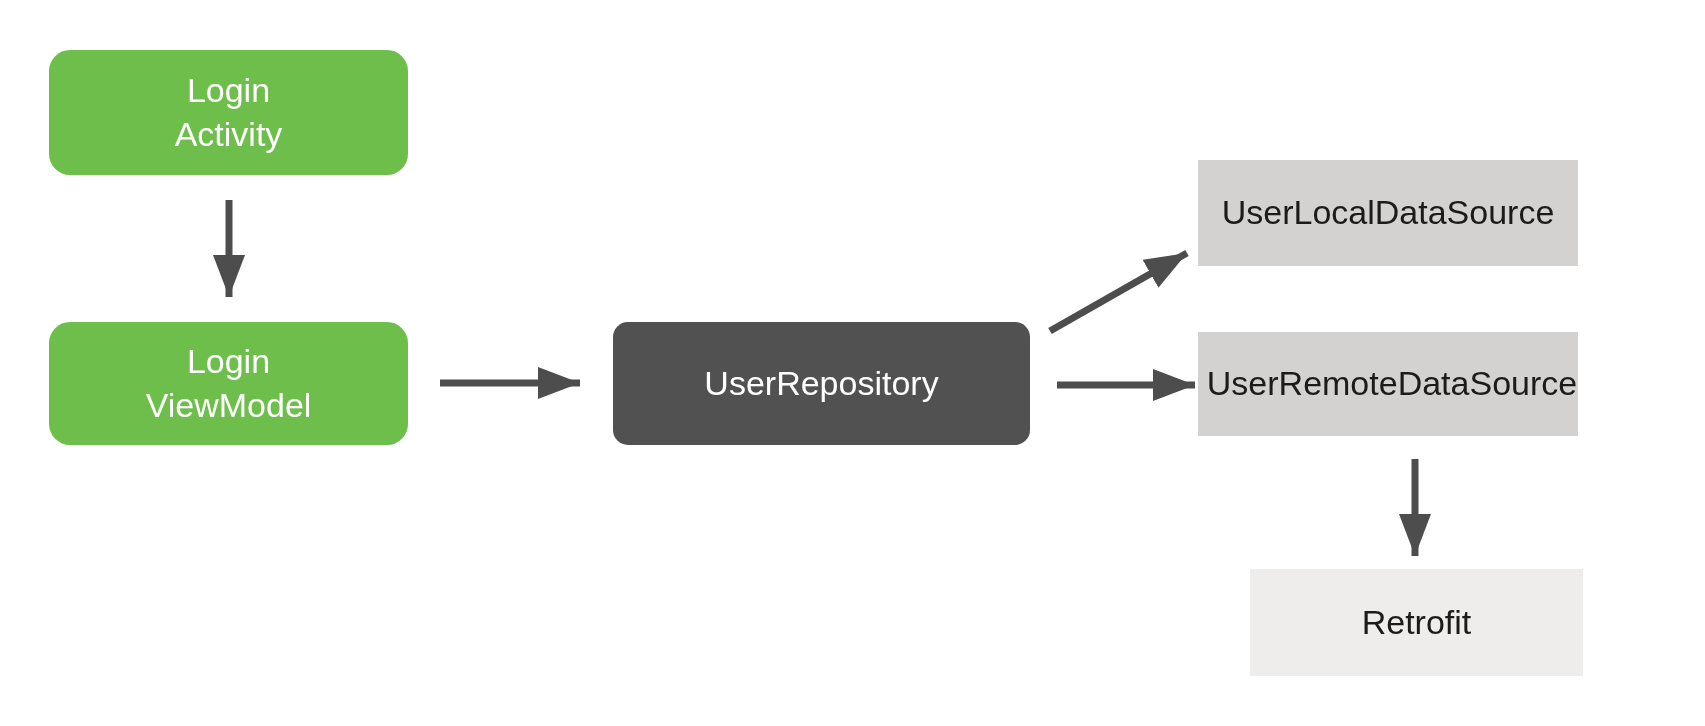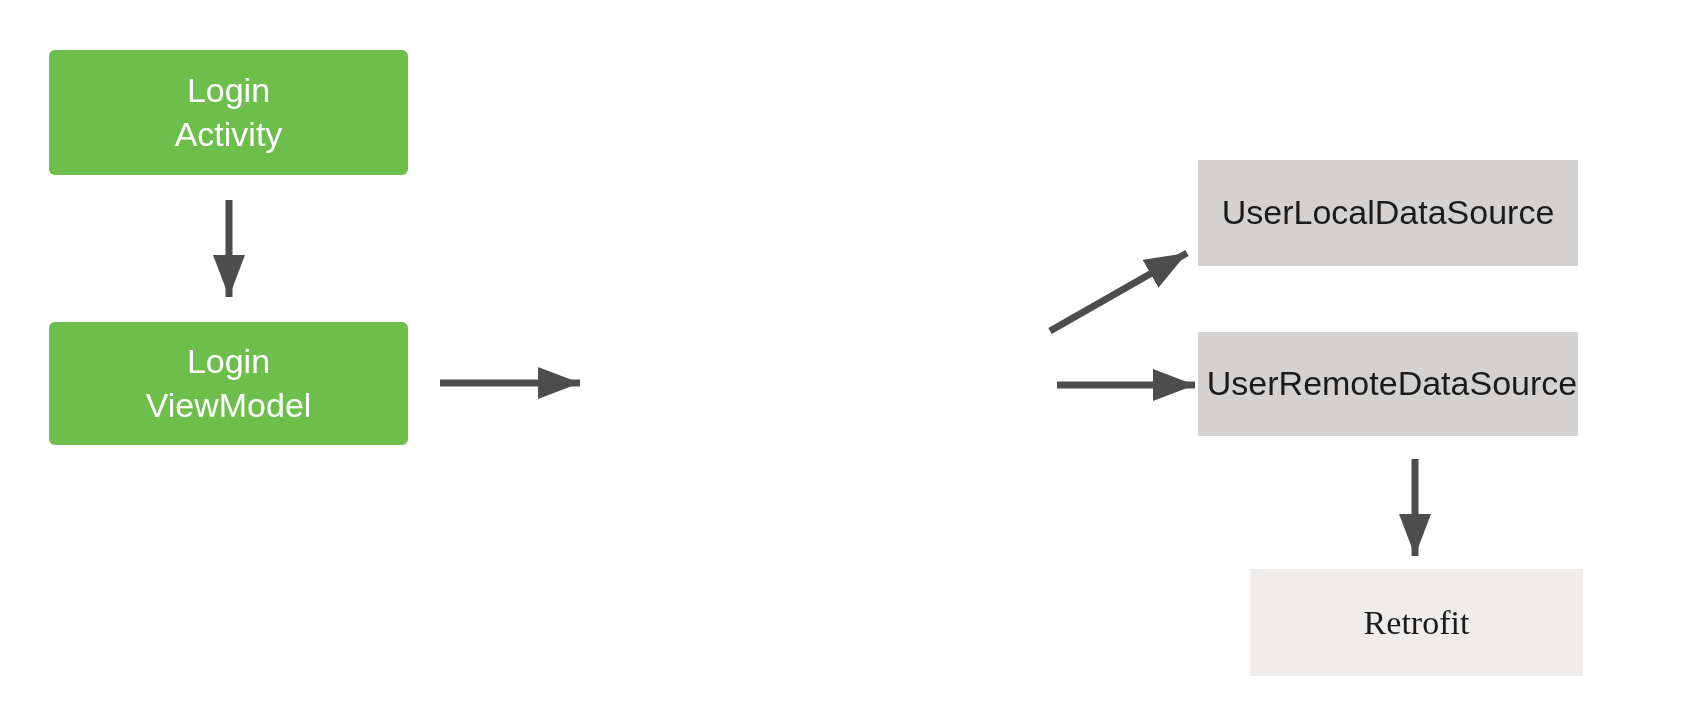--- a/index.html
+++ b/index.html
@@ -22,35 +22,34 @@
     justify-content: center;
     text-align: center;
     font-size: 34px;
     line-height: 1.27;
     white-space: pre-line;
     box-sizing: border-box;
   }
   .node.green {
     background: #6EBE4C;
     color: #ffffff;
-    border-radius: 6px;
+    border-radius: 21px;
   }
   .node.dark {
     background: #515151;
     color: #ffffff;
     border-radius: 15px;
   }
   .node.light {
     background: #D4D2D0;
     color: #1b1b1b;
   }
   .node.lighter {
     background: #EEEDEB;
     color: #1b1b1b;
-    font-family: Liberation Serif, serif;
   }
   #login-activity   { left: 49px;   top: 50px;  width: 359px; height: 125px; }
   #login-viewmodel  { left: 49px;   top: 322px; width: 359px; height: 123px; }
   #user-repository  { left: 613px;  top: 322px; width: 417px; height: 123px; }
   #user-local       { left: 1198px; top: 160px; width: 380px; height: 106px; }
   #user-remote      { left: 1198px; top: 332px; width: 380px; height: 104px; padding-left: 8px; }
   #retrofit         { left: 1250px; top: 569px; width: 333px; height: 107px; }
   .arrows {
     position: absolute;
     left: 0;
@@ -77,20 +76,21 @@
     <line x1="1057" y1="385" x2="1195" y2="385" stroke="#4D4D4D" stroke-width="7" marker-end="url(#arrowhead)"></line>
     <line x1="1415" y1="459" x2="1415" y2="556" stroke="#4D4D4D" stroke-width="7" marker-end="url(#arrowhead)"></line>
   </svg>
 
   <div id="login-activity" class="node green">Login
 Activity</div>
 
   <div id="login-viewmodel" class="node green">Login
 ViewModel</div>
 
+  <div id="user-repository" class="node dark">UserRepository</div>
 
   <div id="user-local" class="node light">UserLocalDataSource</div>
 
   <div id="user-remote" class="node light">UserRemoteDataSource</div>
 
   <div id="retrofit" class="node lighter">Retrofit</div>
 
 </div>
 
 </body></html>

